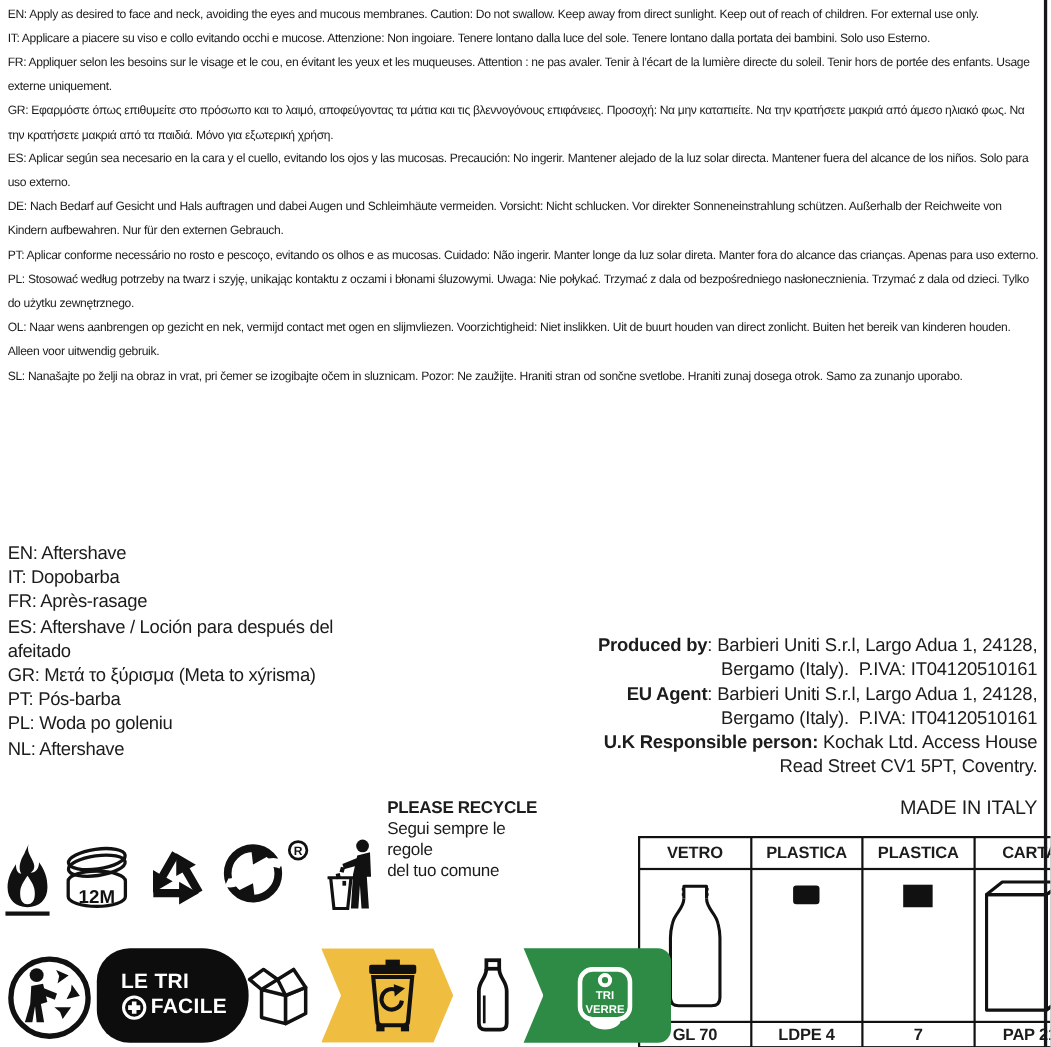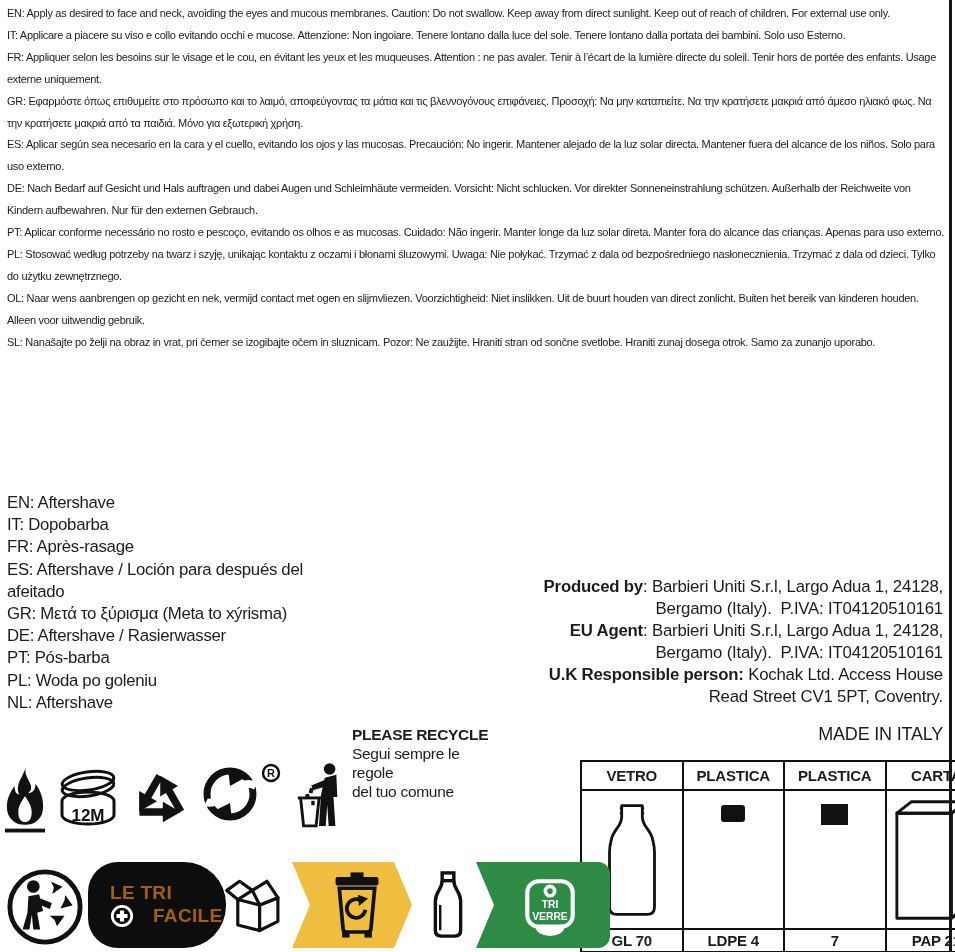--- a/index.html
+++ b/index.html
@@ -30,23 +30,23 @@
              grid-template-rows:27px 1fr 21px;background:#111;gap:2px;
              border:2px solid #111;}
   .mat-table .cell{background:#fff;display:flex;align-items:center;justify-content:center;}
   .mat-table .hd,.mat-table .ft{font-weight:bold;font-size:15px;letter-spacing:-0.2px;}
   .mat-table .top-align{align-items:flex-start;padding-top:13px;}
   
   .triman{position:absolute;left:6px;top:864px;}
   .banner{position:absolute;left:88px;top:862px;height:86px;display:flex;}
   .seg{position:relative;height:86px;display:flex;align-items:center;justify-content:center;}
   .seg-black{width:116px;background:#0d0d0d;border-radius:30px 42px 42px 30px;z-index:5;
-             flex-direction:column;align-items:flex-start;padding-left:22px;color:#a16207;}
+             flex-direction:column;align-items:flex-start;padding-left:22px;color:#ffffff;}
   .seg-black .l1{font-weight:bold;font-size:19px;letter-spacing:0.3px;}
-  .seg-black .l2{display:flex;align-items:center;gap:19px;font-weight:bold;font-size:19px;letter-spacing:0.3px;}
+  .seg-black .l2{display:flex;align-items:center;gap:3px;font-weight:bold;font-size:19px;letter-spacing:0.3px;}
   .pointed{clip-path:polygon(0 0,calc(100% - 18px) 0,100% 50%,calc(100% - 18px) 100%,0 100%);}
   .seg-box{width:92px;margin-left:-16px;z-index:4;background:#fff;padding-right:8px;}
   .seg-yellow{width:110px;margin-left:-18px;z-index:3;background:#efbd3f;padding-left:10px;}
   .seg-bottle{width:92px;margin-left:-18px;z-index:2;background:#fff;padding-left:8px;}
   .seg-green{width:120px;margin-left:-18px;z-index:1;background:#2e8b45;
              border-radius:0 12px 12px 0;padding-left:14px;}
   
   .edge-line{position:absolute;left:949px;top:0;width:3px;height:952px;background:#161616;}
   svg text{font-family:"Liberation Sans",sans-serif;}
 </style>
@@ -67,21 +67,20 @@
     <p>OL: Naar wens aanbrengen op gezicht en nek, vermijd contact met ogen en slijmvliezen. Voorzichtigheid: Niet inslikken. Uit de buurt houden van direct zonlicht. Buiten het bereik van kinderen houden. Alleen voor uitwendig gebruik.</p>
     <p>SL: Nanašajte po želji na obraz in vrat, pri čemer se izogibajte očem in sluznicam. Pozor: Ne zaužijte. Hraniti stran od sončne svetlobe. Hraniti zunaj dosega otrok. Samo za zunanjo uporabo.</p>
   </div>
 
   <div class="products">
     <div>EN: Aftershave</div>
     <div>IT: Dopobarba</div>
     <div>FR: Après-rasage</div>
     <div>ES: Aftershave / Loción para después del afeitado</div>
     <div>GR: Μετά το ξύρισμα (Meta to xýrisma)</div>
-    <div>DE: Aftershave / Rasierwasser</div>
     <div>PT: Pós-barba</div>
     <div>PL: Woda po goleniu</div>
     <div>NL: Aftershave</div>
   </div>
 
   <div class="producer">
     <div class="pline"><b>Produced by</b><span>: Barbieri Uniti S.r.l, Largo Adua 1, 24128,</span></div>
     <div class="pline"><b></b><span>Bergamo (Italy).&nbsp; P.IVA: IT04120510161</span></div>
     <div class="pline"><b>EU Agent</b><span>: Barbieri Uniti S.r.l, Largo Adua 1, 24128,</span></div>
     <div class="pline"><b></b><span>Bergamo (Italy).&nbsp; P.IVA: IT04120510161</span></div>

